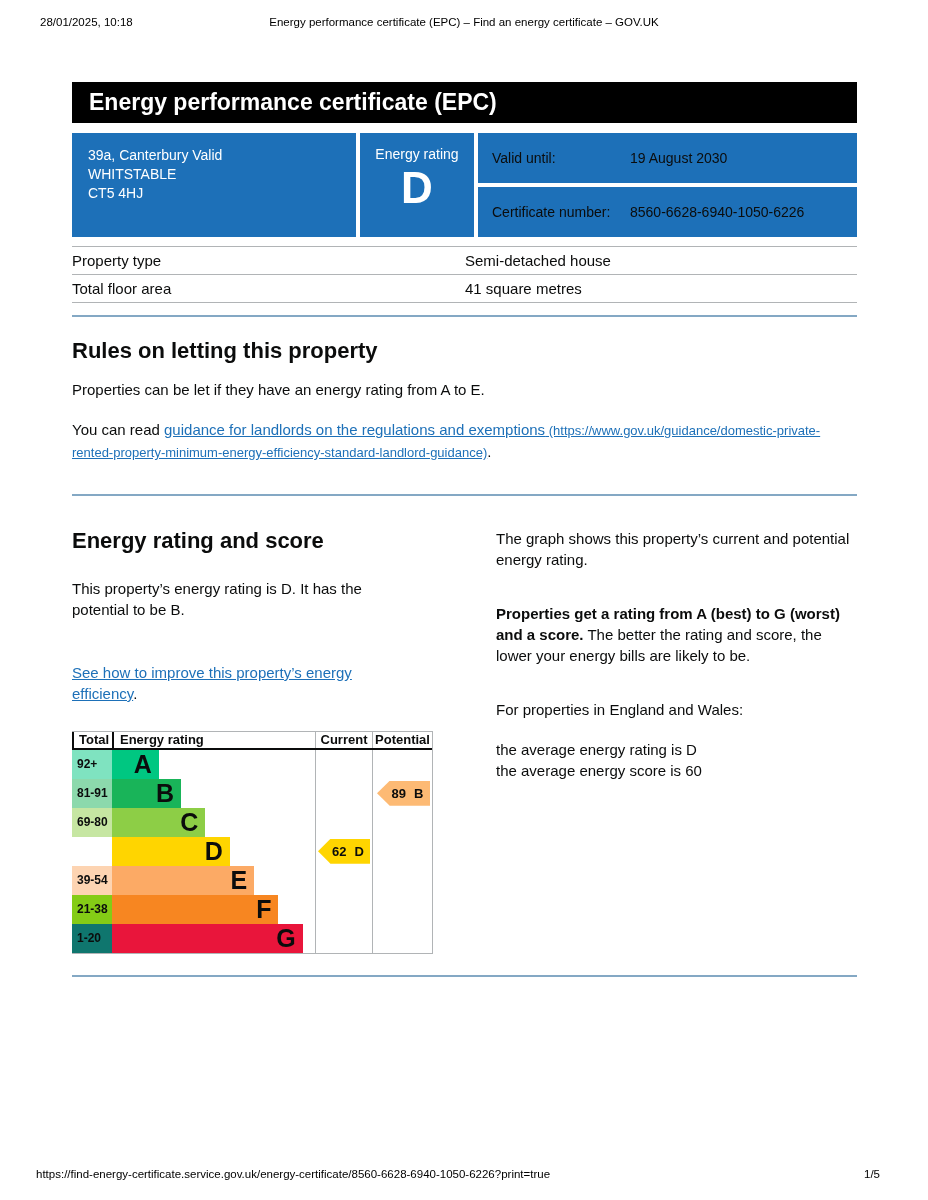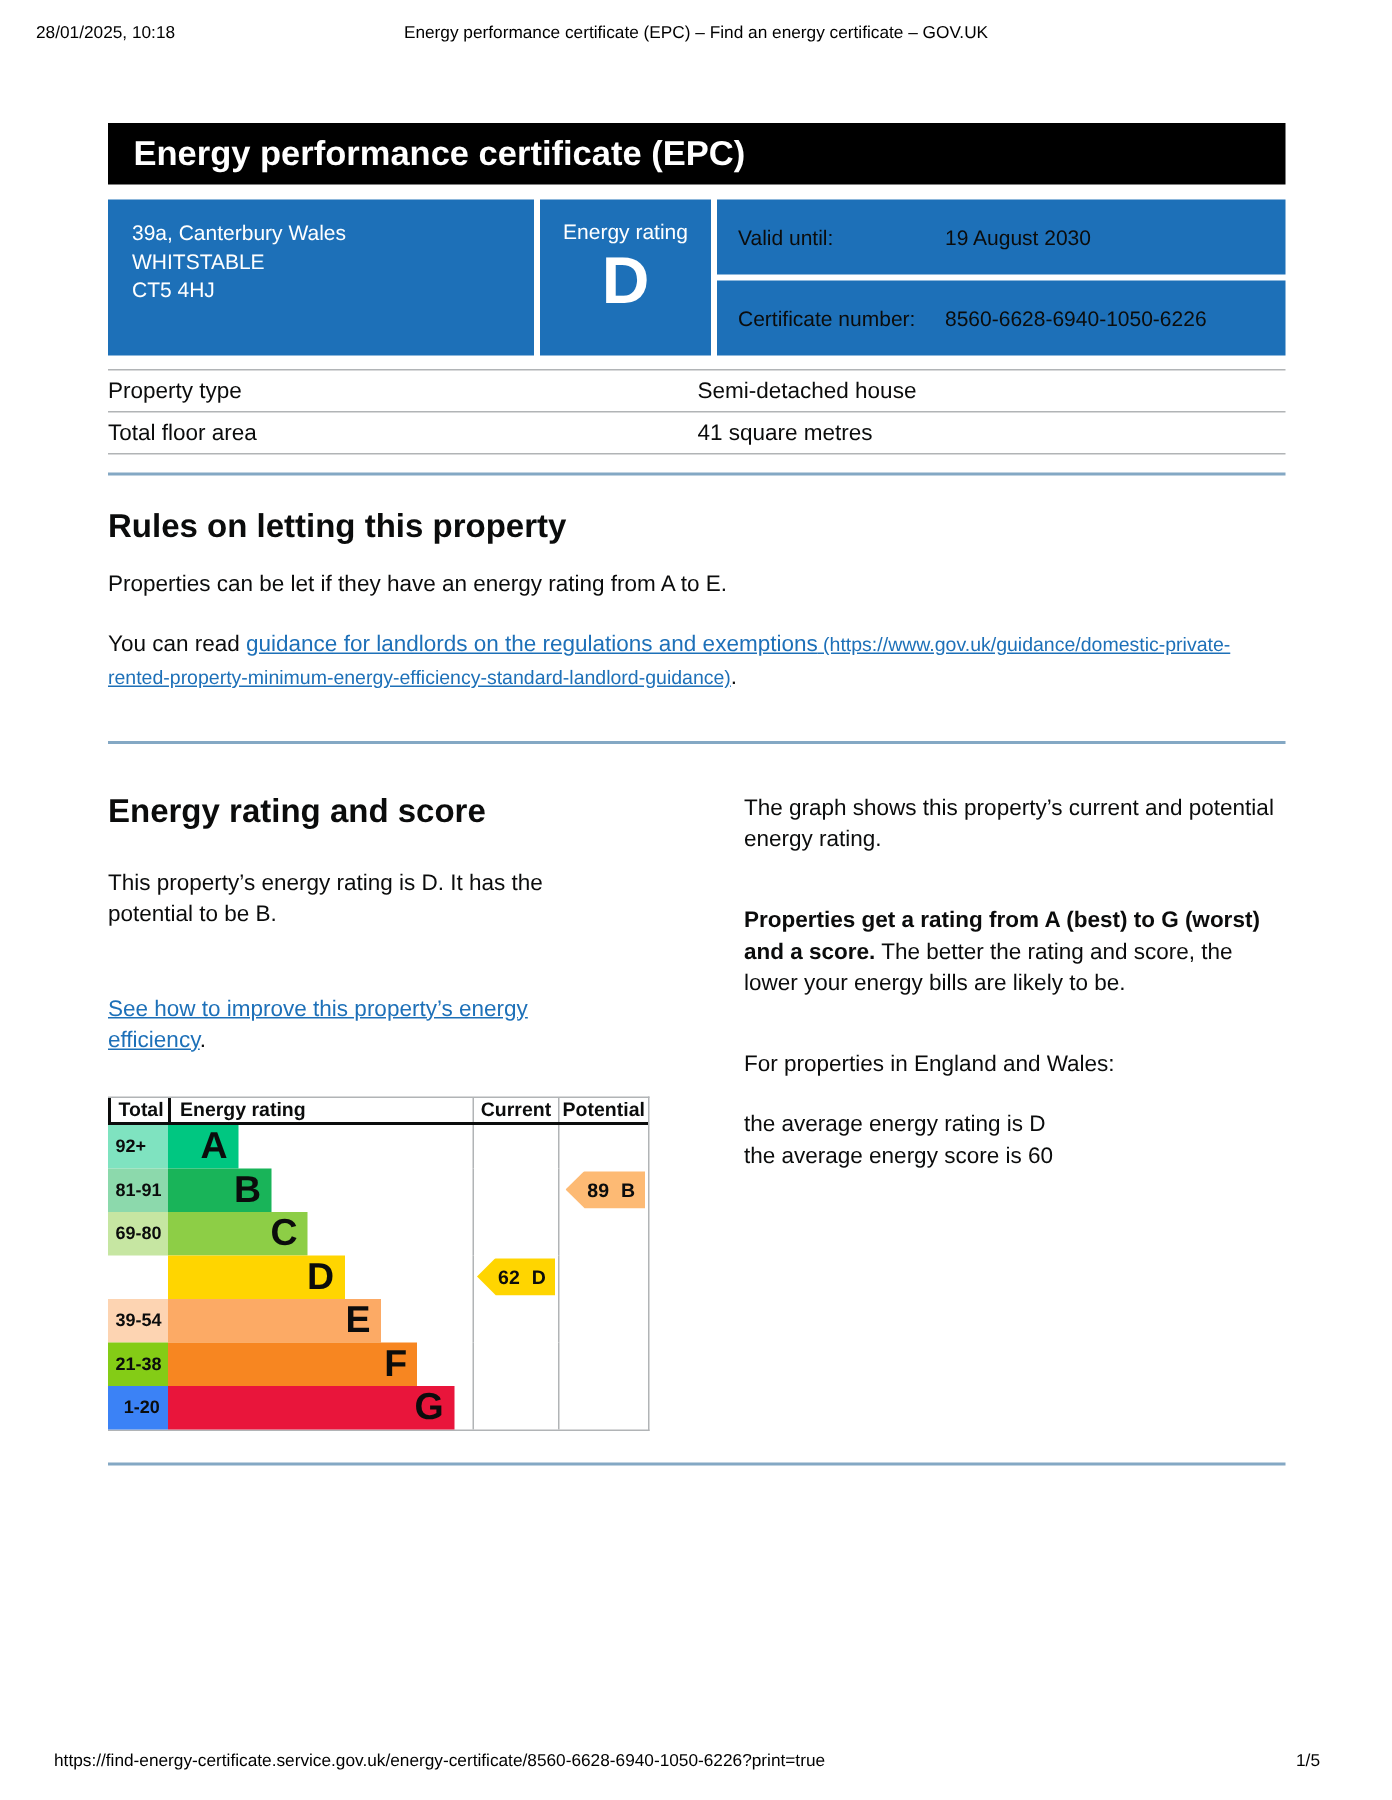--- a/index.html
+++ b/index.html
@@ -4,21 +4,21 @@
 <style>
   * { margin:0; padding:0; box-sizing:border-box; }
   html,body { background:#fff; }
   body {
     width:928px; height:1200px; position:relative;
     font-family:"Liberation Sans", sans-serif;
     color:#0b0c0c; font-size:15px; overflow:hidden;
   }
   
   .print-header { position:absolute; top:16px; left:0; width:100%; font-size:11.5px; color:#000; }
-  .print-header .dt { position:absolute; left:24px; top:0; }
+  .print-header .dt { position:absolute; left:40px; top:0; }
   .print-header .ttl { width:100%; text-align:center; }
   .print-footer { position:absolute; bottom:20px; left:0; width:100%; font-size:11.5px; color:#000; }
   .print-footer .url { position:absolute; left:36px; bottom:0; }
   .print-footer .pg { position:absolute; right:48px; bottom:0; }
 
   .content { position:absolute; top:82px; left:72px; width:785px; }
 
   .banner { background:#000; color:#fff; height:41px; line-height:41px;
             font-size:23px; font-weight:bold; padding-left:17px; }
 
@@ -86,21 +86,21 @@
   <span class="dt">28/01/2025, 10:18</span>
   <div class="ttl">Energy performance certificate (EPC) – Find an energy certificate – GOV.UK</div>
 </div>
 
 <div class="content">
 
   <div class="banner">Energy performance certificate (EPC)</div>
 
   <div class="summary">
     <div class="cell s-address">
-      <div>39a, Canterbury Wales</div>
+      <div>39a, Canterbury Valid</div>
       <div>WHITSTABLE</div>
       <div>CT5 4HJ</div>
     </div>
     <div class="cell s-rating">
       <div>Energy rating</div>
       <div class="big">D</div>
     </div>
     <div class="s-right">
       <div class="s-row">
         <span class="lbl">Valid until:</span>
@@ -200,21 +200,21 @@
             </div>
             <div class="crow">
               <div class="band-score" style="background: #84cc16;">21-38</div>
               <div class="c-energy">
                 <div class="band-bar" style="background: rgb(247, 134, 33); width: 82%;">F</div>
               </div>
               <div class="c-cur"></div>
               <div class="c-pot"></div>
             </div>
             <div class="crow">
-              <div class="band-score" style="background: #3b82f6; text-align: center;">1-20</div>
+              <div class="band-score" style="background: #0f766e;">1-20</div>
               <div class="c-energy">
                 <div class="band-bar" style="background: rgb(233, 21, 59); width: 94%;">G</div>
               </div>
               <div class="c-cur"></div>
               <div class="c-pot"></div>
             </div>
           </div>
       </div>
     </div>
 

